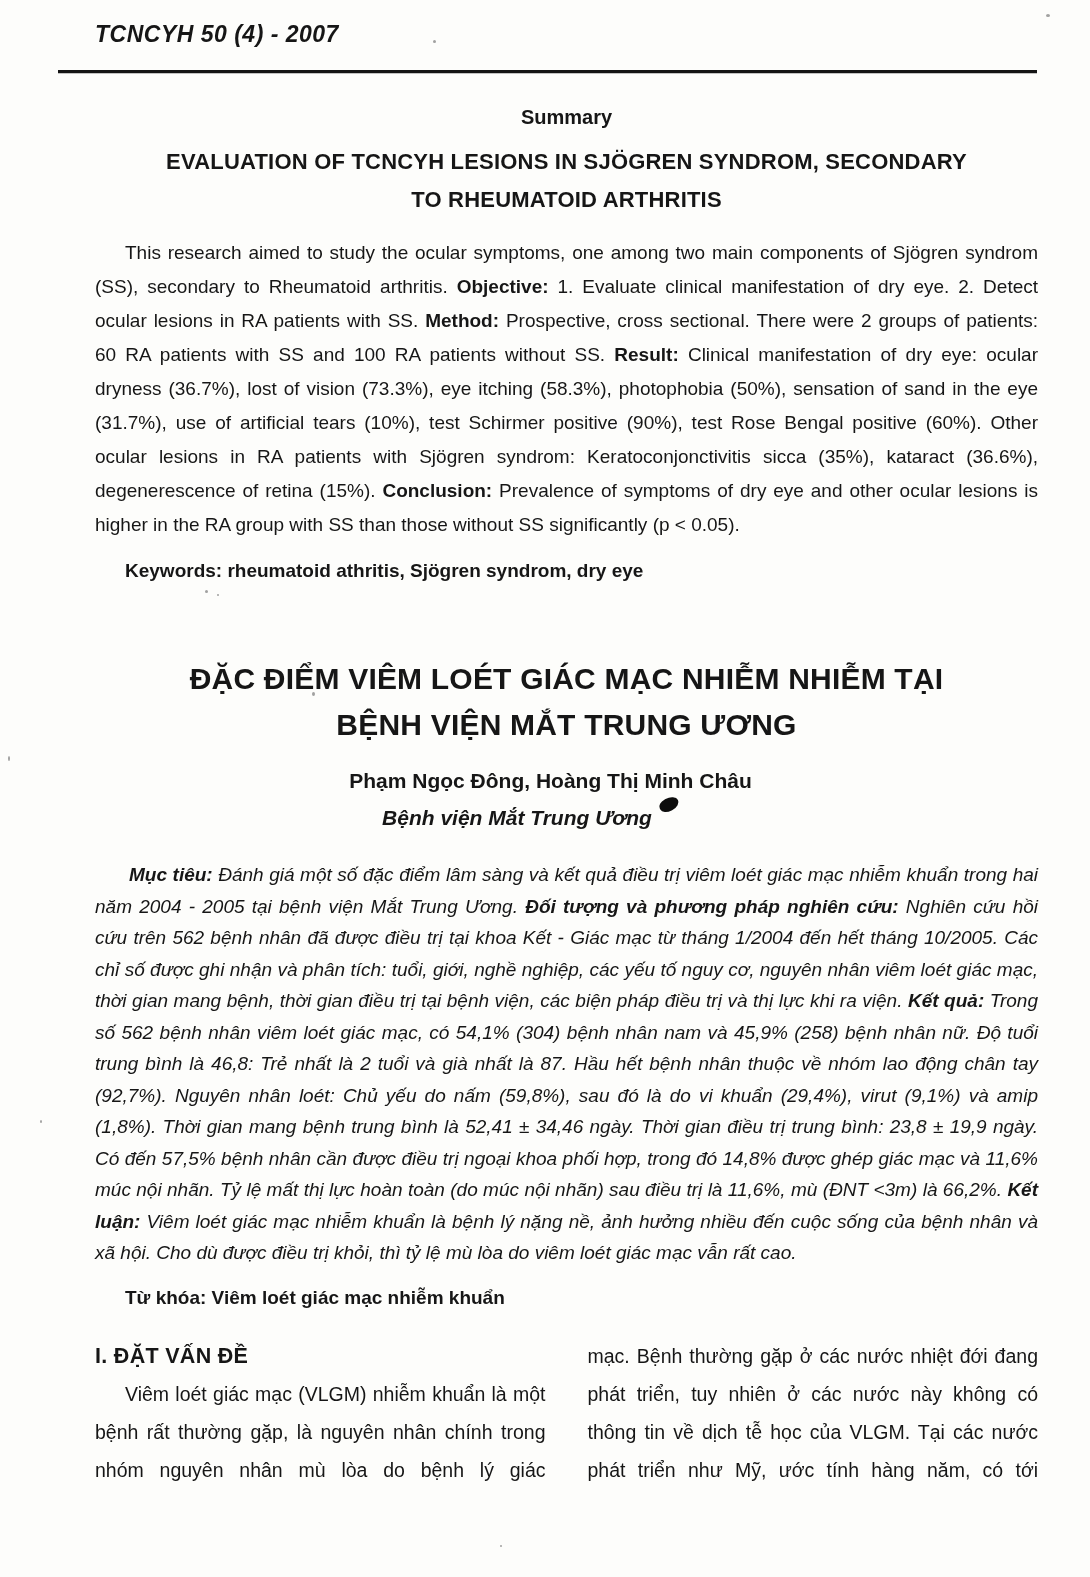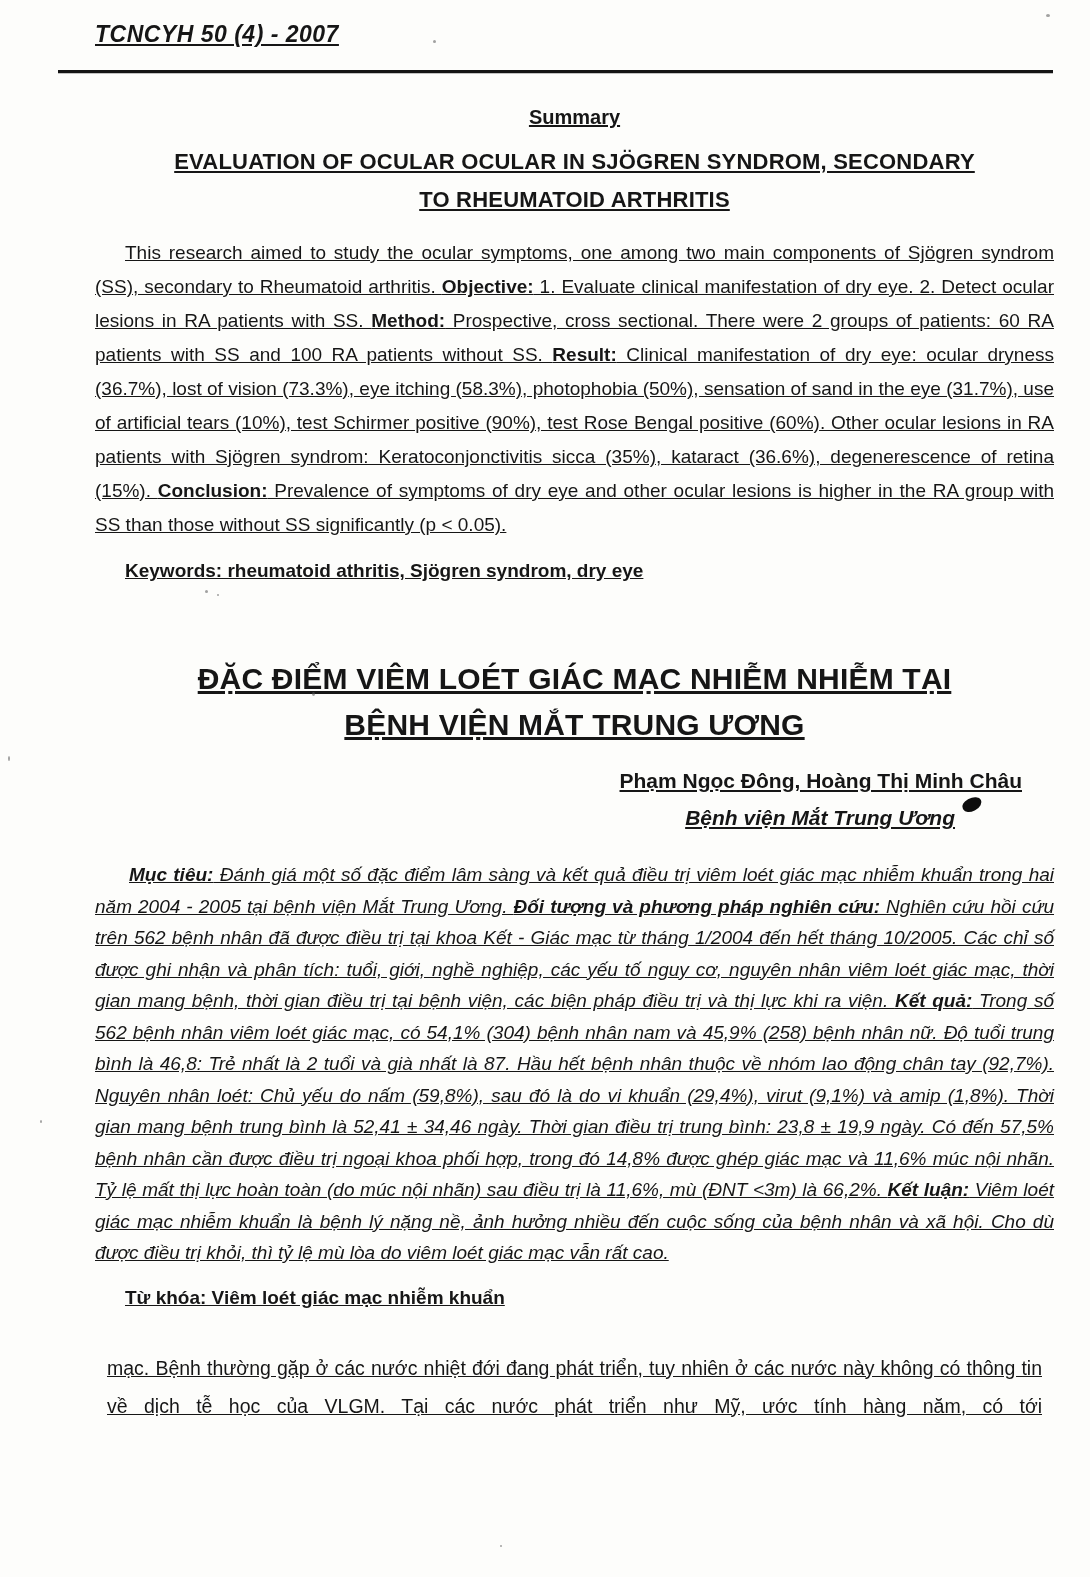--- a/index.html
+++ b/index.html
@@ -7,22 +7,21 @@
     width: 1090px; height: 1577px;
     background: #fdfdfb;
     font-family: "Liberation Sans", sans-serif;
     color: #161616;
     overflow: hidden;
   }
   .page {
     position: relative;
     box-sizing: border-box;
     width: 1090px; height: 1577px;
-    padding: 20px 36px 0 95px;
-    text-decoration: underline;
+    padding: 20px 52px 0 95px;
   }
   .journal-header {
     font-style: italic;
     font-weight: 700;
     font-size: 23px;
     line-height: 28px;
     letter-spacing: 0.5px;
   }
   .rule {
     position: relative;
@@ -68,21 +67,21 @@
     font-size: 30px;
     line-height: 46px;
     margin-top: 72px;
     letter-spacing: 0.2px;
   }
   .authors {
     margin-top: 16px;
     font-weight: 700;
     font-size: 21px;
     line-height: 34px;
-    text-align: right;
+    text-align: center;
   }
   .authors .names { padding-right: 32px; }
   .authors .affil {
     font-style: italic;
     padding-right: 72px;
   }
   .ink-blot {
     display: inline-block;
     width: 20px; height: 13px;
     background: #0d0d0d;
@@ -108,21 +107,21 @@
   }
   .col { flex: 1 1 0; }
   .section-heading {
     margin: 0;
     font-size: 21.5px;
     font-weight: 700;
     line-height: 38px;
     letter-spacing: 0.3px;
   }
   .col p {
-    margin: 12px;
+    margin: 0;
     font-size: 19.5px;
     line-height: 38px;
     text-align: justify;
     text-align-last: justify;
   }
   .col p.indent { text-indent: 30px; }
   .page-number {
     margin-top: 30px;
     padding-left: 10px;
     font-size: 21px;
@@ -148,21 +147,21 @@
 <body>
 
 <div class="page">
 
   <div class="journal-header">TCNCYH 50 (4) - 2007</div>
   <div class="rule"></div>
 
   <div class="summary-heading">Summary</div>
 
   <div class="en-title">
-    <span>EVALUATION OF OCULAR OCULAR IN SJÖGREN SYNDROM, SECONDARY</span><br>
+    <span>EVALUATION OF TCNCYH LESIONS IN SJÖGREN SYNDROM, SECONDARY</span><br>
     <span>TO RHEUMATOID ARTHRITIS</span>
   </div>
 
   <p class="en-abstract"><span>This research aimed to study the ocular symptoms, one among two main components of Sjögren syndrom (SS), secondary to Rheumatoid arthritis. </span><span class="b">Objective:</span><span> 1. Evaluate clinical manifestation of dry eye. 2. Detect ocular lesions in RA patients with SS. </span><span class="b">Method:</span><span> Prospective, cross sectional. There were 2 groups of patients: 60 RA patients with SS and 100 RA patients without SS. </span><span class="b">Result:</span><span> Clinical manifestation of dry eye: ocular dryness (36.7%), lost of vision (73.3%), eye itching (58.3%), photophobia (50%), sensation of sand in the eye (31.7%), use of artificial tears (10%), test Schirmer positive (90%), test Rose Bengal positive (60%). Other ocular lesions in RA patients with Sjögren syndrom: Keratoconjonctivitis sicca (35%), kataract (36.6%), degenerescence of retina (15%). </span><span class="b">Conclusion:</span><span> Prevalence of symptoms of dry eye and other ocular lesions is higher in the RA group with SS than those without SS significantly (p &lt; 0.05).</span></p>
 
   <p class="keywords">Keywords: rheumatoid athritis, Sjögren syndrom, dry eye</p>
 
   <div class="vn-title">
     <span>ĐẶC ĐIỂM VIÊM LOÉT GIÁC MẠC NHIỄM NHIỄM TẠI</span><br>
     <span>BỆNH VIỆN MẮT TRUNG ƯƠNG</span>
@@ -173,20 +172,24 @@
     <div class="affil">
       <span>Bệnh viện Mắt Trung Ương</span><span class="ink-blot"></span>
     </div>
   </div>
 
   <p class="vn-abstract"><span class="b">Mục tiêu:</span><span> Đánh giá một số đặc điểm lâm sàng và kết quả điều trị viêm loét giác mạc nhiễm khuẩn trong hai năm 2004 - 2005 tại bệnh viện Mắt Trung Ương. </span><span class="b">Đối tượng và phương pháp nghiên cứu:</span><span> Nghiên cứu hồi cứu trên 562 bệnh nhân đã được điều trị tại khoa Kết - Giác mạc từ tháng 1/2004 đến hết tháng 10/2005. Các chỉ số được ghi nhận và phân tích: tuổi, giới, nghề nghiệp, các yếu tố nguy cơ, nguyên nhân viêm loét giác mạc, thời gian mang bệnh, thời gian điều trị tại bệnh viện, các biện pháp điều trị và thị lực khi ra viện. </span><span class="b">Kết quả:</span><span> Trong số 562 bệnh nhân viêm loét giác mạc, có 54,1% (304) bệnh nhân nam và 45,9% (258) bệnh nhân nữ. Độ tuổi trung bình là 46,8: Trẻ nhất là 2 tuổi và già nhất là 87. Hầu hết bệnh nhân thuộc về nhóm lao động chân tay (92,7%). Nguyên nhân loét: Chủ yếu do nấm (59,8%), sau đó là do vi khuẩn (29,4%), virut (9,1%) và amip (1,8%). Thời gian mang bệnh trung bình là 52,41 ± 34,46 ngày. Thời gian điều trị trung bình: 23,8 ± 19,9 ngày. Có đến 57,5% bệnh nhân cần được điều trị ngoại khoa phối hợp, trong đó 14,8% được ghép giác mạc và 11,6% múc nội nhãn. Tỷ lệ mất thị lực hoàn toàn (do múc nội nhãn) sau điều trị là 11,6%, mù (ĐNT &lt;3m) là 66,2%. </span><span class="b">Kết luận:</span><span> Viêm loét giác mạc nhiễm khuẩn là bệnh lý nặng nề, ảnh hưởng nhiều đến cuộc sống của bệnh nhân và xã hội. Cho dù được điều trị khỏi, thì tỷ lệ mù lòa do viêm loét giác mạc vẫn rất cao.</span></p>
 
   <p class="keywords vn">Từ khóa: Viêm loét giác mạc nhiễm khuẩn</p>
 
   <div class="columns">
+    <div class="col">
+      <h2 class="section-heading">I. ĐẶT VẤN ĐỀ</h2>
+      <p class="indent">Viêm loét giác mạc (VLGM) nhiễm khuẩn là một bệnh rất thường gặp, là nguyên nhân chính trong nhóm nguyên nhân mù lòa do bệnh lý giác</p>
+    </div>
     <div class="col">
       <p>mạc. Bệnh thường gặp ở các nước nhiệt đới đang phát triển, tuy nhiên ở các nước này không có thông tin về dịch tễ học của VLGM. Tại các nước phát triển như Mỹ, ước tính hàng năm, có tới</p>
     </div>
   </div>
 
 
   <div class="speck s1"></div>
   <div class="speck s2"></div>
   <div class="speck s3"></div>
   <div class="speck s4"></div>

